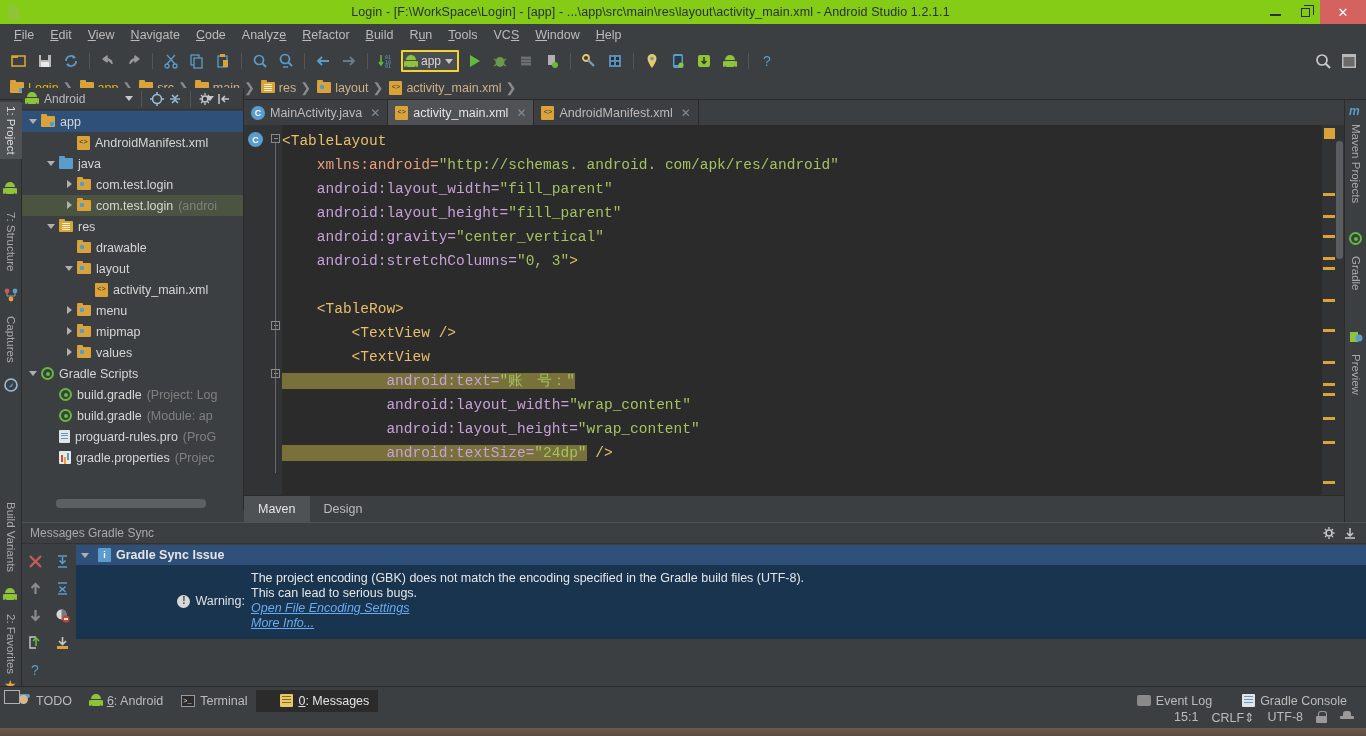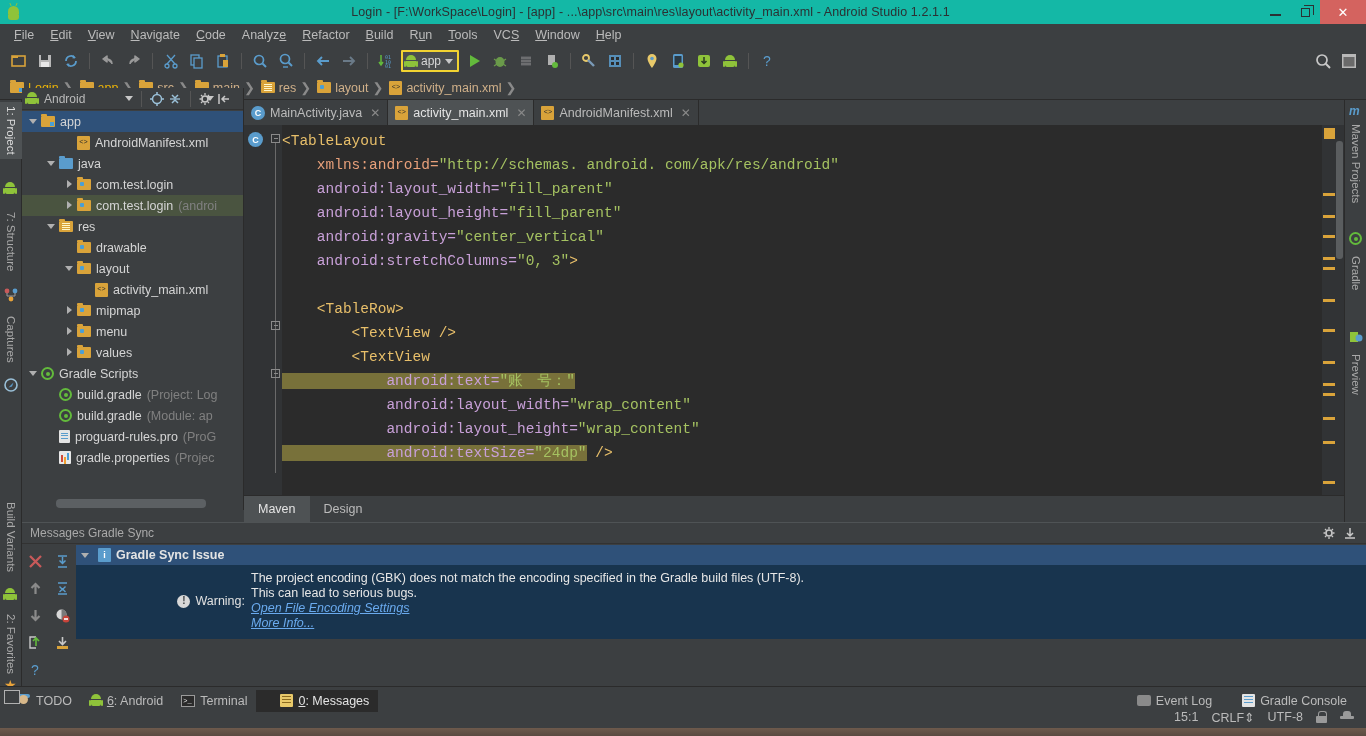--- a/index.html
+++ b/index.html
@@ -9,21 +9,21 @@
     font-family:"Liberation Sans", sans-serif;
     font-size:12px;
     color:#bbbbbb;
     -webkit-font-smoothing: antialiased;
   }
   .app { position:relative; width:1366px; height:736px; }
 
   
   .titlebar {
     position:absolute; left:0; top:0; width:1366px; height:24px;
-    background:#14b8a6;
+    background:#84cc16;
     display:flex; align-items:center;
   }
   .tb-icon { width:22px; height:22px; margin-left:3px; position:relative; flex:none; }
   .droid-head {
     position:absolute; left:5px; top:5px; width:11px; height:9px;
     background:#8fc33a; border-radius:6px 6px 1px 1px;
   }
   .droid-head:before, .droid-head:after{
     content:""; position:absolute; top:-3px; width:1px;height:3px;background:#8fc33a;
   }
@@ -707,27 +707,27 @@
         <div class="trow">
           <span style="display:inline-block;width:60px"></span>
           <span class="arrow"></span>
           <span class="xmlfile-ic"></span>
           <span class="tlabel">activity_main.xml</span>
         </div>
         <div class="trow">
           <span style="display:inline-block;width:42px"></span>
           <span class="arrow right"></span>
           <span class="folder-ic dot"></span>
-          <span class="tlabel">mipmap</span>
+          <span class="tlabel">menu</span>
         </div>
         <div class="trow">
           <span style="display:inline-block;width:42px"></span>
           <span class="arrow right"></span>
           <span class="folder-ic dot"></span>
-          <span class="tlabel">menu</span>
+          <span class="tlabel">mipmap</span>
         </div>
         <div class="trow">
           <span style="display:inline-block;width:42px"></span>
           <span class="arrow right"></span>
           <span class="folder-ic dot"></span>
           <span class="tlabel">values</span>
         </div>
         <div class="trow">
           <span style="display:inline-block;width:6px"></span>
           <span class="arrow down"></span>

